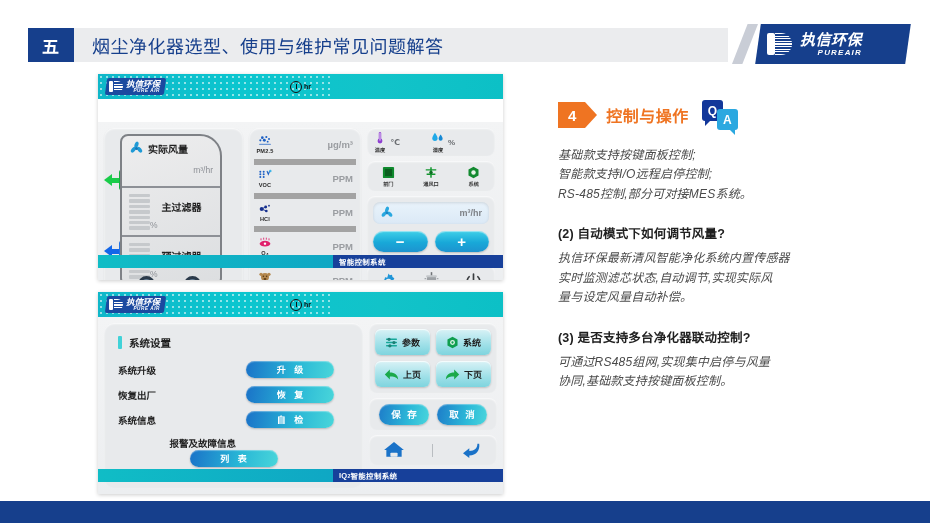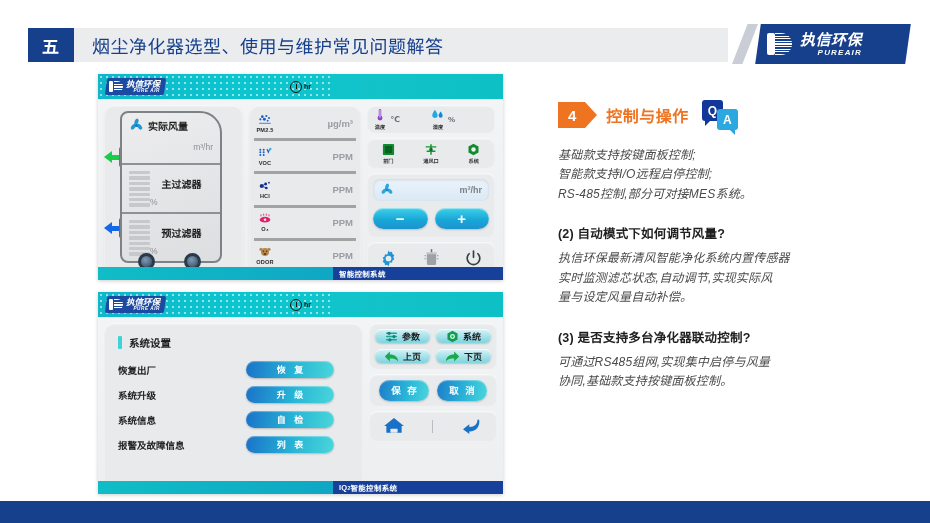--- a/index.html
+++ b/index.html
@@ -114,21 +114,21 @@
     width: 12px; height: 12px; border: 1.4px solid #111; border-radius: 50%;
     position: relative; display: inline-block;
   }
   .clock-glyph::after {
     content: ""; position: absolute; left: 5px; top: 2px;
     width: 1.4px; height: 5px; background: #111;
   }
   .hmi-clock .hr { font-size: 7px; font-weight: bold; color: #111; }
 
   .hmi-body { position: relative; display: flex; padding: 6px; gap: 6px; }
-  .hmi-1 .hmi-body { height: 181px; background: linear-gradient(180deg,#f3f4f5,#eceef0); }
+  .hmi-1 .hmi-body { height: 181px; background: linear-gradient(180deg,#f3f4f5,#eceef0); margin-top: 23px; }
   .hmi-2 .hmi-body { height: 177px; background: linear-gradient(180deg,#f3f4f5,#eceef0); }
 
   .panel-card {
     background: #e8eaec; border-radius: 10px;
     box-shadow: inset 0 1px 2px rgba(255,255,255,.9), 0 1px 2px rgba(0,0,0,.07);
   }
 
   
   .machine-wrap { width: 139px; position: relative; }
   .machine {
@@ -168,21 +168,21 @@
   .stem { height: 5px; width: 7px; }
   .stem-g { background: #19cc49; } .stem-b { background: #1467e8; }
   .port { width: 8px; height: 20px; border-radius: 2px; }
   .port-g { background: linear-gradient(90deg,#16a83d,#3ef07a); }
   .port-b { background: linear-gradient(90deg,#1f6fe0,#76b5ff); }
 
   
   .sensors { width: 112px; display: flex; flex-direction: column; padding: 3px 5px; }
   .sensor-row {
     flex: 1; display: flex; align-items: center; gap: 5px;
-    border-bottom: 3px solid #a3a3a3;
+    border-bottom: 6px solid #a3a3a3;
   }
   .sensor-row:last-child { border-bottom: none; }
   .s-ico { width: 22px; display: flex; flex-direction: column; align-items: center; flex: none; }
   .s-ico svg { display: block; }
   .s-tag { font-size: 5.6px; font-weight: bold; color: #2a2a2a; letter-spacing: .2px; margin-top: 1px; }
   .s-unit { flex: 1; text-align: right; font-size: 9.5px; color: #9a9da1; font-weight: bold; padding-right: 3px; }
 
   
   .right-col { width: 128px; display: flex; flex-direction: column; gap: 5px; }
   .rc-card { background: #e8eaec; border-radius: 8px; box-shadow: inset 0 1px 2px rgba(255,255,255,.9); }
@@ -207,54 +207,54 @@
     flex: 1; height: 21px; border-radius: 11px; border: none; cursor: pointer;
     background: linear-gradient(180deg,#3fd0e8,#18a8d8 55%, #1d93cf);
     box-shadow: 0 1px 2px rgba(0,0,0,.2), inset 0 1px 1px rgba(255,255,255,.5);
     display: flex; align-items: center; justify-content: center;
   }
   .pm-btn span { color: #fff; font-size: 15px; font-weight: bold; line-height: 1; }
   .act-card { height: 34px; display: flex; align-items: center; }
   .act-item { flex: 1; display: flex; align-items: center; justify-content: center; cursor: pointer; }
 
   .status-bar {
-    position: absolute; left: 0; bottom: 0;
+    position: absolute; left: 0; bottom: 12px;
     width: 100%; height: 13px;
     display: flex; align-items: flex-start;
   }
   .sb-left { width: 58%; height: 100%; background: linear-gradient(90deg,#10bdc6,#0fa7c4); }
   .sb-right {
     flex: 1; height: 100%; background: #17409a; color: #fff;
     font-size: 7.5px; display: flex; align-items: center; padding-left: 6px;
     font-weight: bold; letter-spacing: .3px;
   }
   .sb-right sup { font-size: 5px; }
 
   
   .set-left {
     flex: 1; background: #e8eaec; border-radius: 10px; padding: 12px 14px;
     box-shadow: inset 0 1px 2px rgba(255,255,255,.9);
   }
   .set-title { display: flex; align-items: center; gap: 7px; margin-bottom: 11px; }
   .set-title .tick { width: 4px; height: 13px; background: #41d2d8; border-radius: 1px; }
   .set-title span { font-size: 10.5px; font-weight: bold; color: #1e1e1e; }
   .set-row { display: flex; align-items: center; margin-bottom: 8px; }
-  .set-row:last-child { margin-bottom: 4px; }
+  .set-row:last-child { margin-bottom: 4px; flex-direction: column; }
   .set-row .lab { font-size: 9.5px; font-weight: bold; color: #222; width: 128px; }
   .pill {
     width: 88px; height: 17px; border-radius: 9px; border: none; cursor: pointer;
     background: linear-gradient(100deg,#1a72c8,#28b6d6 55%,#49d6da);
     color: #fff; font-size: 9px; font-weight: bold; letter-spacing: 3px;
     box-shadow: 0 1px 2px rgba(0,0,0,.22), inset 0 1px 1px rgba(255,255,255,.35);
     text-indent: 3px;
   }
   .set-right { width: 128px; display: flex; flex-direction: column; gap: 5px; }
   .nav-card { padding: 6px; display: grid; grid-template-columns: 1fr 1fr; gap: 6px; }
   .nav-btn {
-    height: 14px; border-radius: 6px; border: none; cursor: pointer;
+    height: 26px; border-radius: 6px; border: none; cursor: pointer;
     background: linear-gradient(180deg,#d9f2f6,#9fe0e8 60%, #7ed4de);
     box-shadow: 0 1px 2px rgba(0,0,0,.18), inset 0 1px 1px rgba(255,255,255,.8);
     display: flex; align-items: center; justify-content: center; gap: 4px;
     font-size: 9px; font-weight: bold; color: #1d1d1d;
   }
   .sv-card { height: 32px; display: flex; align-items: center; justify-content: space-around; padding: 0 6px; }
   .sv-btn {
     width: 50px; height: 21px; border-radius: 11px; border: none; cursor: pointer;
     background: linear-gradient(100deg,#1d7cc9,#2cb9d8 60%,#4ad6dc);
     color: #fff; font-size: 9.5px; font-weight: bold; letter-spacing: 2px; text-indent: 2px;
@@ -634,26 +634,26 @@
       </div>
     </div>
 
     <div class="hmi-body">
       <div class="set-left">
         <div class="set-title">
           <span class="tick"></span>
           <span>系统设置</span>
         </div>
         <div class="set-row">
+          <span class="lab">系统升级</span>
+          <button class="pill">升 级</button>
+        </div>
+        <div class="set-row">
           <span class="lab">恢复出厂</span>
           <button class="pill">恢 复</button>
-        </div>
-        <div class="set-row">
-          <span class="lab">系统升级</span>
-          <button class="pill">升 级</button>
         </div>
         <div class="set-row">
           <span class="lab">系统信息</span>
           <button class="pill">自 检</button>
         </div>
         <div class="set-row">
           <span class="lab">报警及故障信息</span>
           <button class="pill">列 表</button>
         </div>
       </div>

